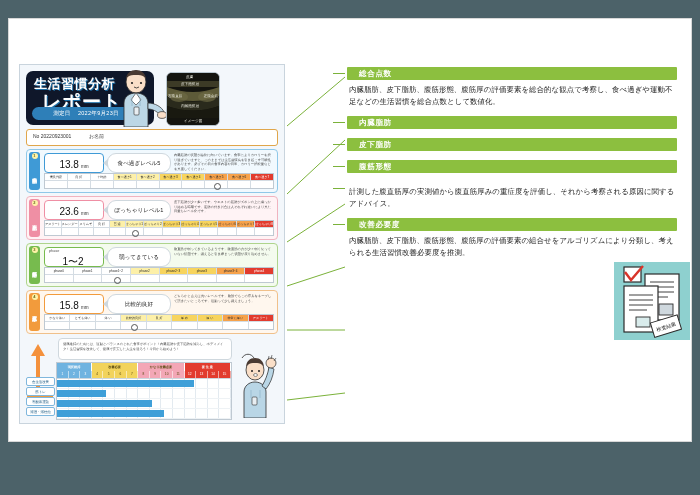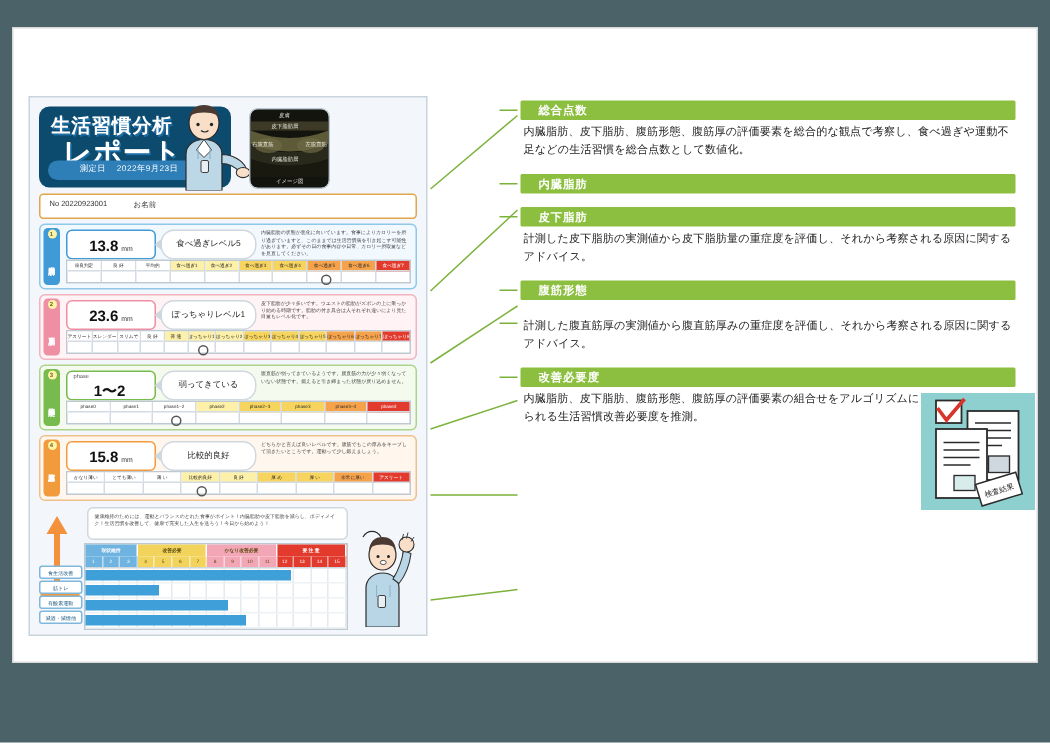--- a/index.html
+++ b/index.html
@@ -21,21 +21,21 @@
 
   
   .report{
     position:absolute;left:10px;top:45px;width:266px;height:360px;
     background:#f3f7fb;border:1px solid #c9d4dd;box-sizing:border-box;
     padding:4px;
   }
   .rep-head{position:relative;height:58px;}
   .rep-banner{
     position:absolute;left:2px;top:2px;width:128px;height:54px;
-    background:#0c4a6e;border-radius:7px;
+    background:#0f172a;border-radius:7px;
   }
   .rep-banner .t1{
     position:absolute;left:8px;top:4px;color:#fff;font-weight:bold;
     font-size:13px;letter-spacing:.5px;text-shadow:1px 1px 0 #1c6ea6;
   }
   .rep-banner .t2{
     position:absolute;left:16px;top:18px;color:#fff;font-weight:bold;
     font-size:19px;letter-spacing:.5px;text-shadow:1px 1px 0 #1c6ea6;
   }
   .rep-banner .dbox{
@@ -97,21 +97,21 @@
   .t-green{background:#77bb4e;}
   .t-orange{background:#f29b3c;}
   .mval{
     position:absolute;left:17px;top:3px;width:58px;height:18px;
     background:#fff;border:1.3px solid #3f9ad6;border-radius:4px;
     text-align:center;line-height:18px;
   }
   .mval.b-pink{border-color:#ef8fa4;}
   .mval.b-green{border-color:#77bb4e;}
   .mval.b-orange{border-color:#f29b3c;}
-  .mval .num{font-size:10px;font-weight:bold;color:#111;}
+  .mval .num{font-size:10px;font-weight:normal;color:#111;}
   .mval .unit{font-size:4.6px;color:#333;margin-left:2px;}
   .mval .pre{position:absolute;left:4px;top:1px;font-size:3.8px;color:#555;line-height:5px;}
   .mval.two .num{position:relative;top:3px;}
   .mcomment{
     position:absolute;left:80px;top:3px;width:62px;height:18px;
     background:#fff;border:1px solid #cfd8de;border-radius:9px;
     font-size:5.6px;color:#222;text-align:center;line-height:18px;
   }
   .mcomment:before{
     content:"";position:absolute;left:-5px;top:5px;
@@ -188,21 +188,20 @@
   .panels{position:absolute;left:338px;top:48px;width:330px;}
   .panel{margin-bottom:9px;position:relative;}
   .panel-head{
     background:#8cbf3f;height:13px;border-radius:1px;
     color:#fff;font-size:7.6px;font-weight:bold;line-height:13px;padding-left:12px;
     box-sizing:border-box;letter-spacing:.6px;
   }
   .panel-body{
     padding:4px 2px 0 2px;font-size:7.4px;line-height:11.5px;color:#222;
     letter-spacing:.1px;
-    font-family:Liberation Mono, monospace;
   }
   .lead{
     position:absolute;left:-14px;top:6px;width:12px;height:1.4px;background:#7bb23a;
   }
   .connector{position:absolute;left:276px;top:45px;width:64px;height:360px;pointer-events:none;}
   .docicon{position:absolute;left:605px;top:243px;width:76px;height:78px;}
 </style>
 </head>
 <body>
 
@@ -568,21 +567,20 @@
         <div class="panel-head">総合点数</div>
         <div class="panel-body">内臓脂肪、皮下脂肪、腹筋形態、腹筋厚の評価要素を総合的な観点で考察し、食べ過ぎや運動不足などの生活習慣を総合点数として数値化。</div>
       </div>
       <div class="panel">
         <span class="lead"></span>
         <div class="panel-head">内臓脂肪</div>
       </div>
       <div class="panel">
         <span class="lead"></span>
         <div class="panel-head">皮下脂肪</div>
-        <div class="panel-body">計測した皮下脂肪の実測値から皮下脂肪量の重症度を評価し、それから考察される原因に関するアドバイス。</div>
       </div>
       <div class="panel">
         <span class="lead"></span>
         <div class="panel-head">腹筋形態</div>
       </div>
       <div class="panel">
         <span class="lead"></span>
         <div class="panel-body">計測した腹直筋厚の実測値から腹直筋厚みの重症度を評価し、それから考察される原因に関するアドバイス。</div>
       </div>
       <div class="panel">

